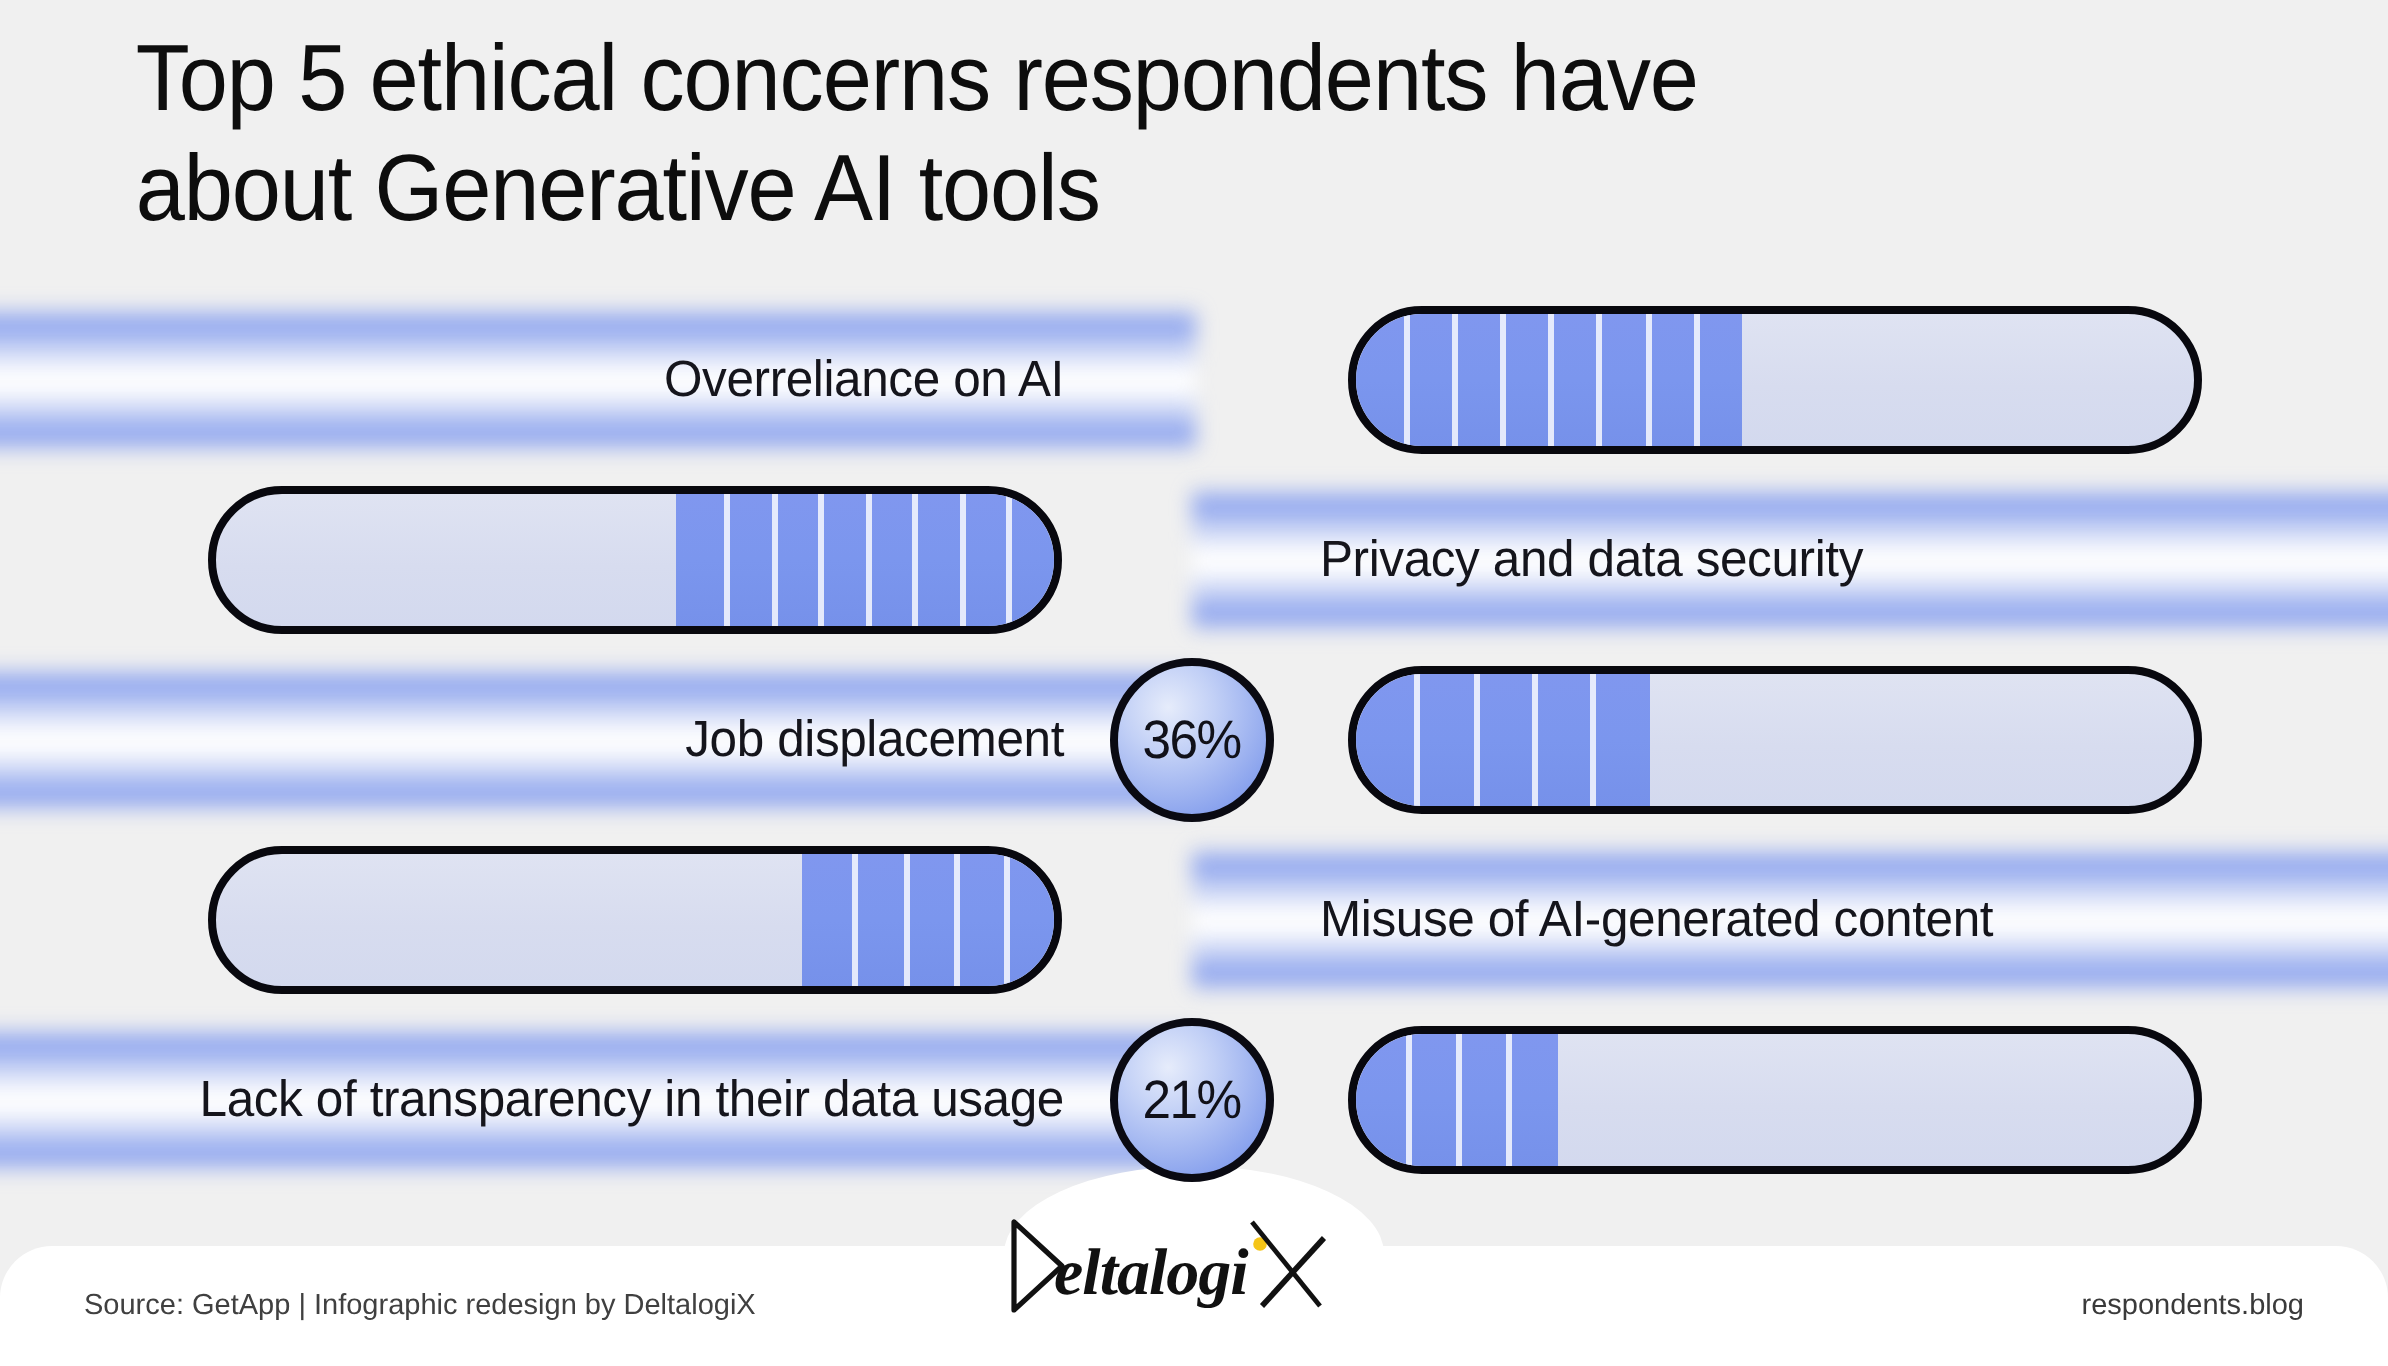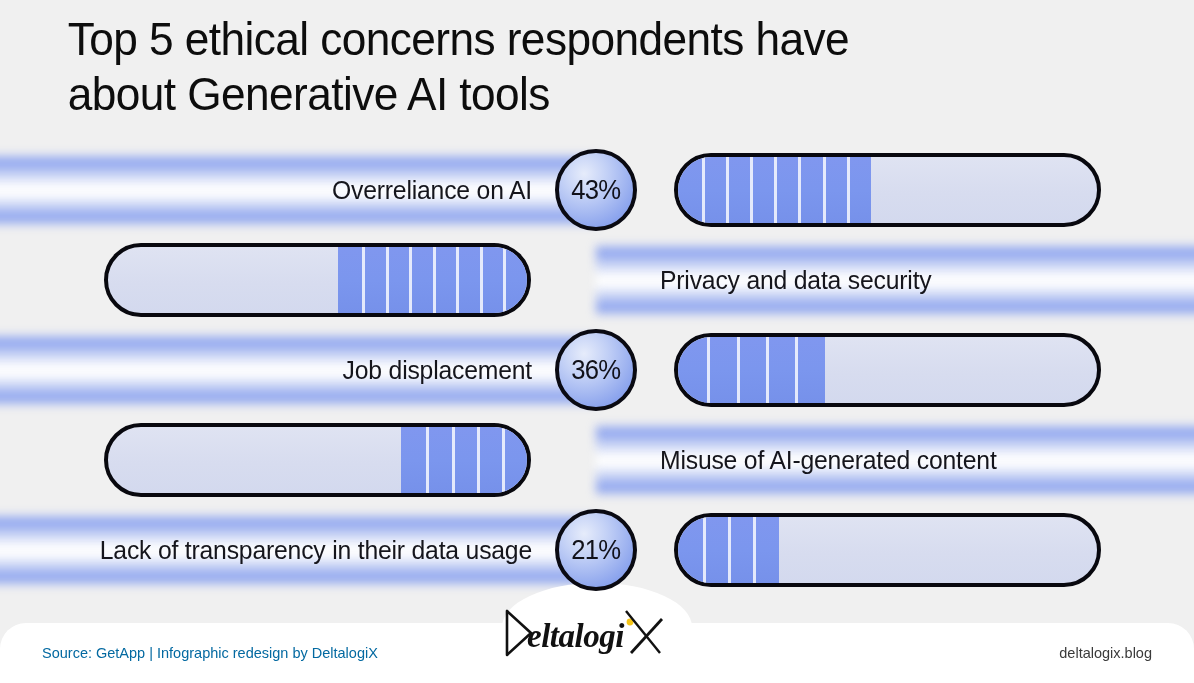--- a/index.html
+++ b/index.html
@@ -136,21 +136,21 @@
     left:50%; transform:translateX(-50%);
     bottom:56px;
     width:190px; height:44px;
     background:#ffffff;
     border-top-left-radius:95px 44px;
     border-top-right-radius:95px 44px;
   }
   .source{
     position:absolute; left:42px; top:0; height:60px;
     line-height:60px;
-    font-size:14.5px; color:#0369a1;
+    font-size:14.5px; color:#404040;
     font-family:"Liberation Sans","DejaVu Sans",sans-serif;
   }
   .site{
     position:absolute; right:42px; top:0; height:60px;
     line-height:60px;
     font-size:14.5px; color:#3a3a3a;
     font-family:"Liberation Sans","DejaVu Sans",sans-serif;
   }
   .logo{
     position:absolute;
@@ -166,23 +166,20 @@
   <div class="title">
     <span class="l1">Top 5 ethical concerns respondents have</span>
     <span class="l2">about Generative AI tools</span>
   </div>
 </div>
 
 <div class="rows" id="rows">
     <div class="row left-label">
       <div class="glow"></div>
       <div class="label">Overreliance on AI</div>
-      <div class="badge">
-        <span>43%</span>
-      </div>
       <div class="bar">
         <div class="fill from-left" style="width: 46%;">
           <div class="segs">
             <i style="left: 12.5%;"></i>
             <i style="left: 25%;"></i>
             <i style="left: 37.5%;"></i>
             <i style="left: 50%;"></i>
             <i style="left: 62.5%;"></i>
             <i style="left: 75%;"></i>
             <i style="left: 87.5%;"></i>
@@ -267,14 +264,14 @@
 
       <text x="30" y="42" font-family="Liberation Serif, DejaVu Serif, serif" font-size="33" font-style="italic" fill="#111111" letter-spacing="-0.5">eltalogi</text>
 
       <circle cx="133" cy="17" r="3.4" fill="#f5c518"></circle>
 
       <path d="M129 6 L163 48" stroke="#111111" stroke-width="2.4" fill="none"></path>
       <path d="M165 14 L134 48" stroke="#111111" stroke-width="2.8" fill="none"></path>
     </svg>
   </div>
 
-  <div class="site">deltalogix.blog</div>
+  <div class="site">respondents.blog</div>
 </div>
 
 </body></html>

